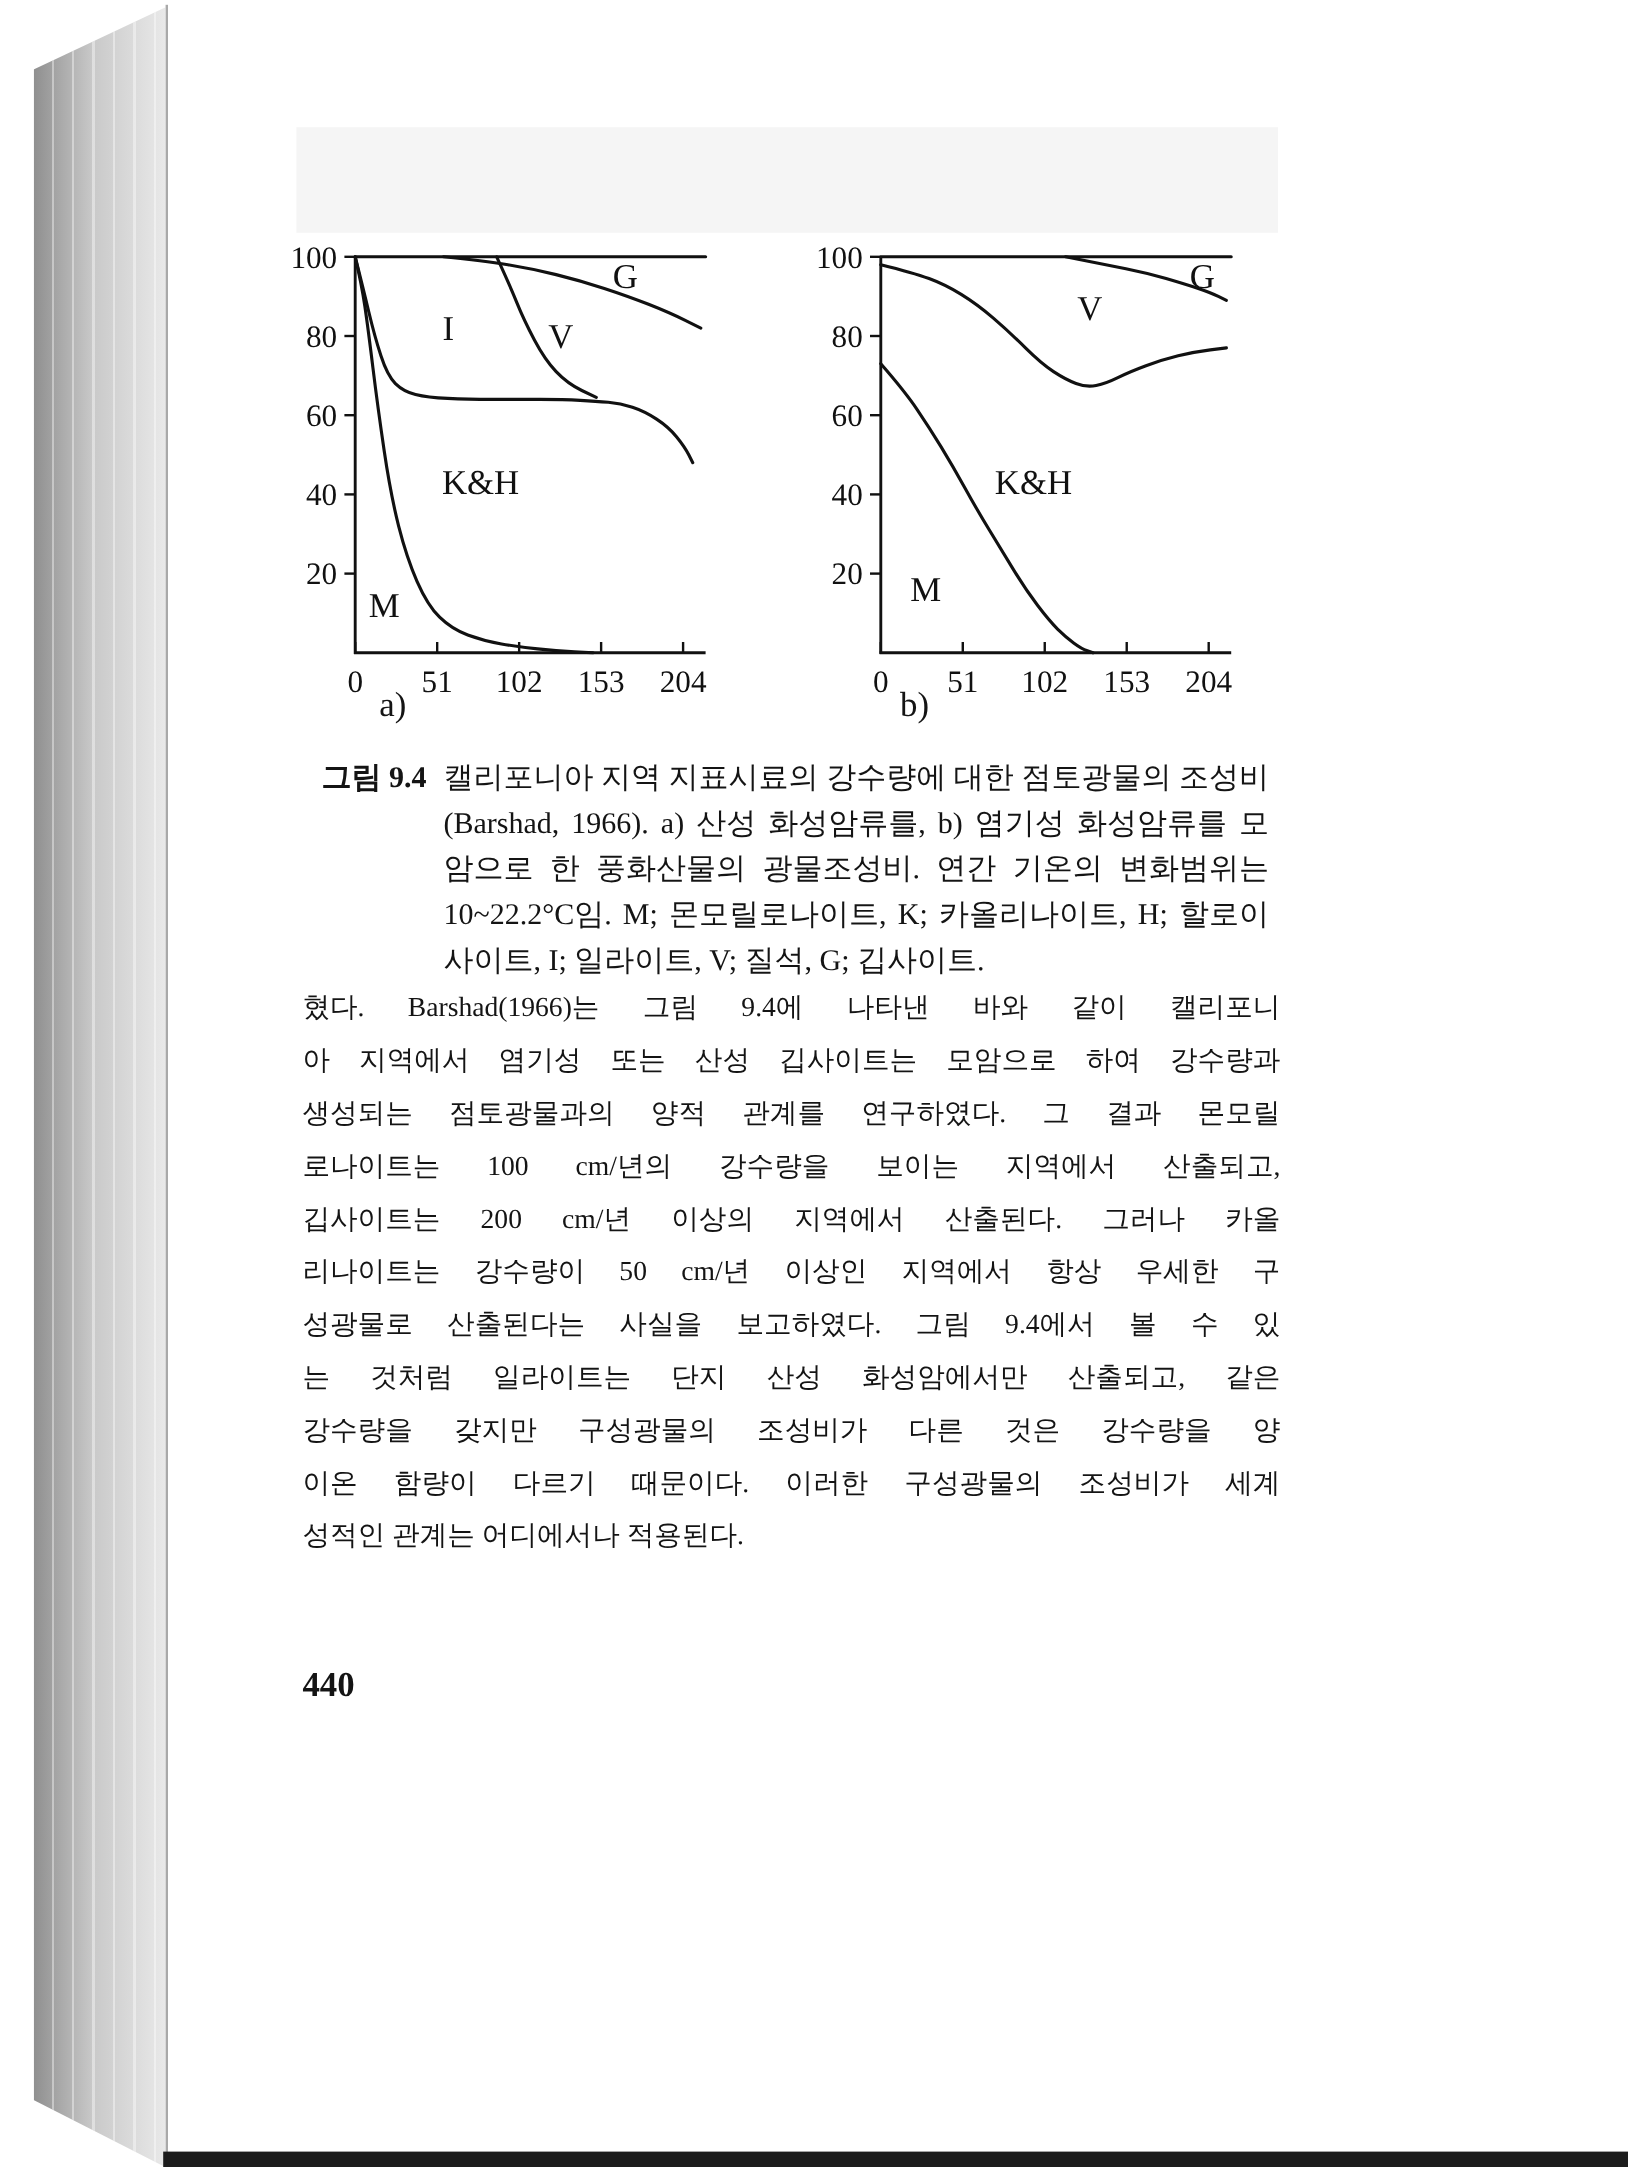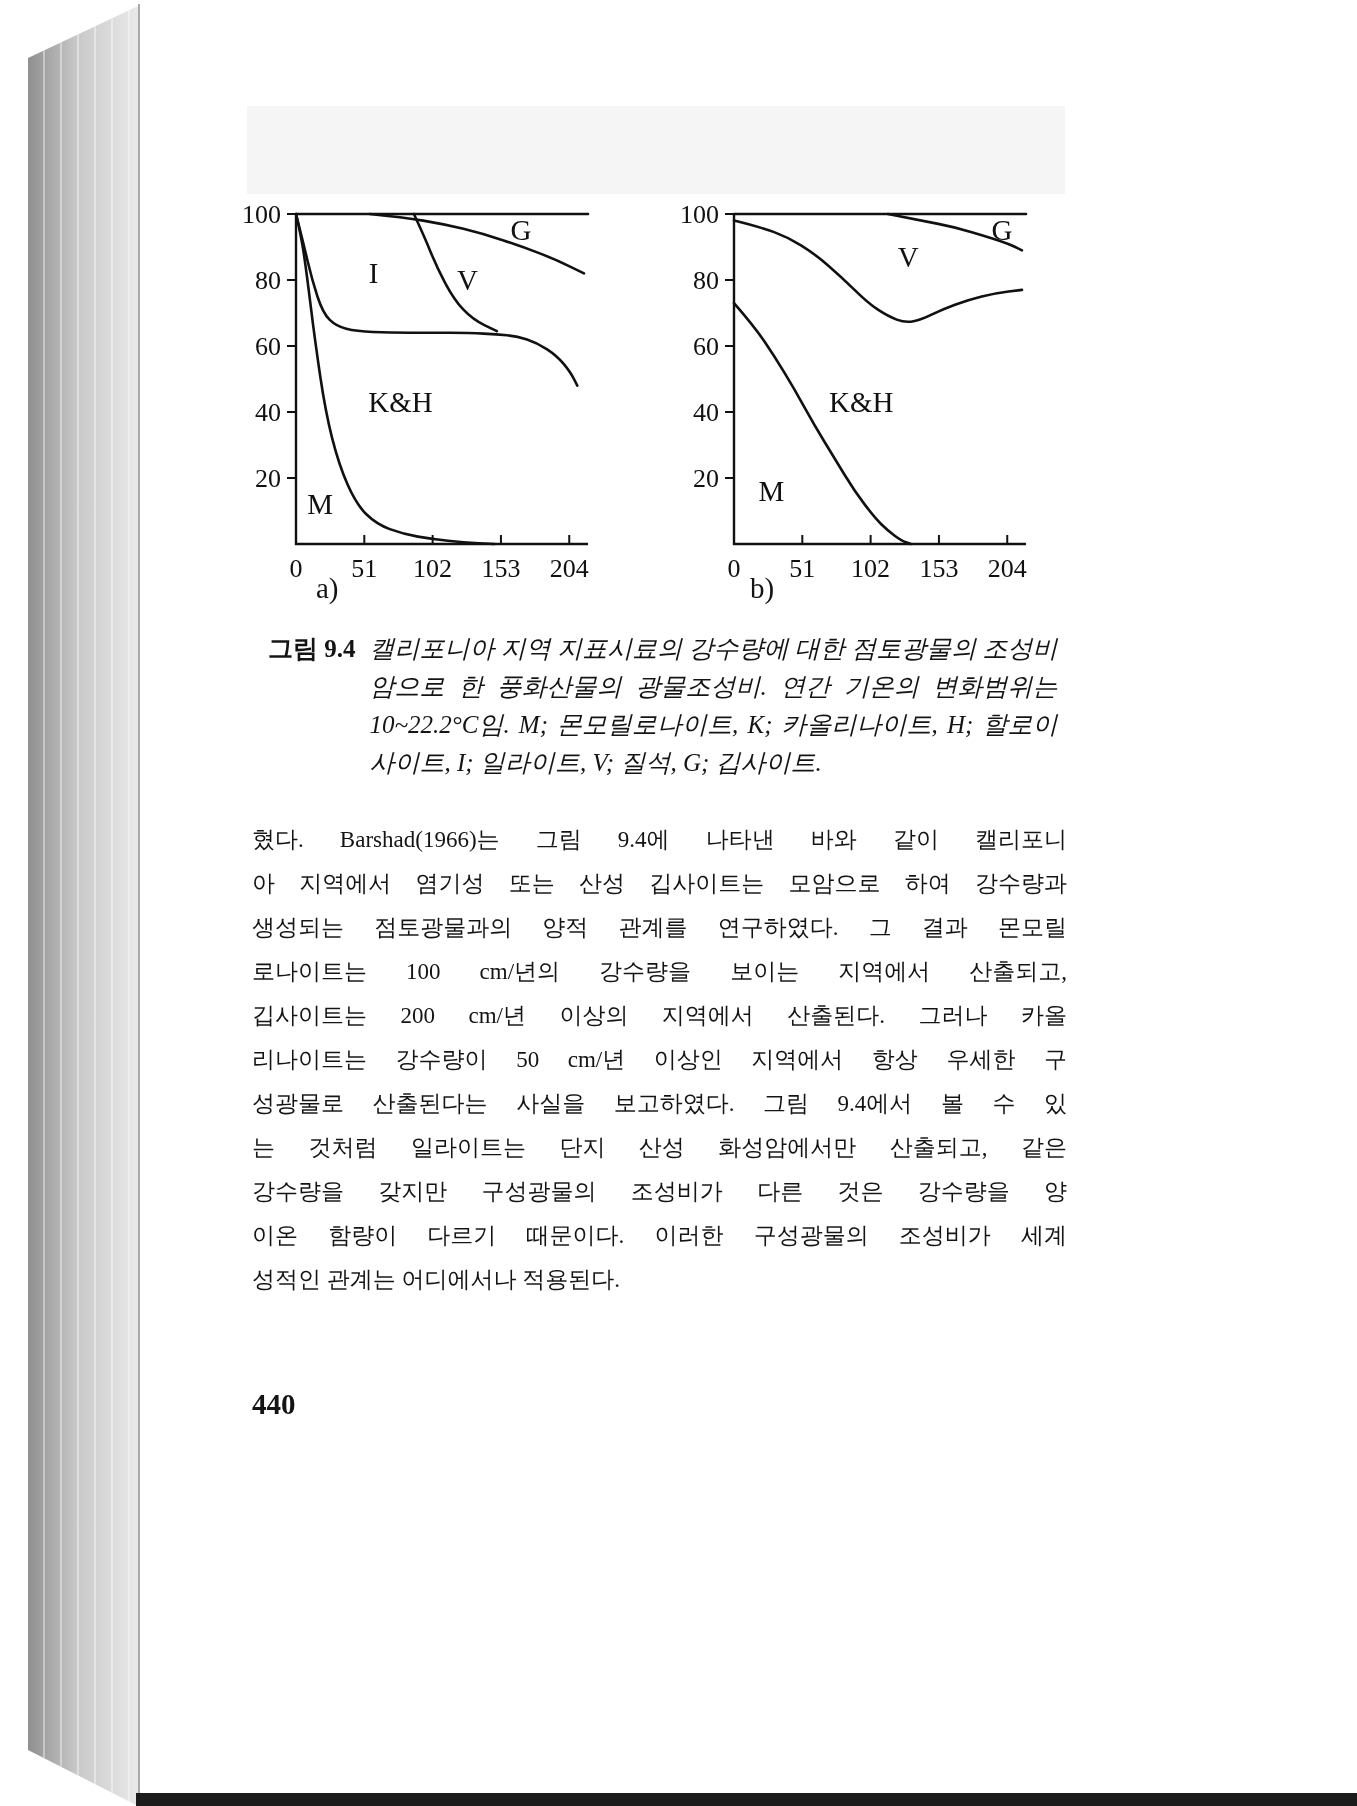--- a/index.html
+++ b/index.html
@@ -23,21 +23,21 @@
   .chart text.region{font-size:29px;}
   .sub-label{position:absolute;font-size:29px;}
   .sub-a{left:316px;top:572px;}
   .sub-b{left:750px;top:572px;}
 
   
   .caption{position:absolute;left:268px;top:630px;display:flex;gap:14px;
            font-size:25px;line-height:38px;}
   .cap-label{font-weight:700;white-space:nowrap;}
   .cap-text{width:688px;}
-  .cap-line{text-align:justify;text-align-last:justify;font-style:italic;}
+  .cap-line{text-align:justify;text-align-last:justify;}
   .cap-line:last-child{text-align-last:left;}
 
   
   .body{position:absolute;left:252px;top:818px;width:815px;font-size:23px;line-height:44px;}
   .body-line{text-align:justify;text-align-last:justify;}
   .body-line:last-child{text-align-last:left;}
 
   .page-number{position:absolute;left:252px;top:1388px;font-size:29px;font-weight:700;}
 </style>
 </head>
@@ -118,20 +118,21 @@
         <text x="103.5045871559633" y="303.1" text-anchor="middle" class="region">M</text>
       </svg>
     <div class="sub-label sub-a">a)</div>
     <div class="sub-label sub-b">b)</div>
   </div>
 
   <div class="caption">
     <span class="cap-label">그림 9.4</span>
     <div class="cap-text">
       <div class="cap-line">캘리포니아 지역 지표시료의 강수량에 대한 점토광물의 조성비</div>
+      <div class="cap-line">(Barshad, 1966). a) 산성 화성암류를, b) 염기성 화성암류를 모</div>
       <div class="cap-line">암으로 한 풍화산물의 광물조성비. 연간 기온의 변화범위는</div>
       <div class="cap-line">10~22.2°C임. M; 몬모릴로나이트, K; 카올리나이트, H; 할로이</div>
       <div class="cap-line">사이트, I; 일라이트, V; 질석, G; 깁사이트.</div>
     </div>
   </div>
 
   <div class="body">
     <div class="body-line">혔다. Barshad(1966)는 그림 9.4에 나타낸 바와 같이 캘리포니</div>
     <div class="body-line">아 지역에서 염기성 또는 산성 깁사이트는 모암으로 하여 강수량과</div>
     <div class="body-line">생성되는 점토광물과의 양적 관계를 연구하였다. 그 결과 몬모릴</div>

